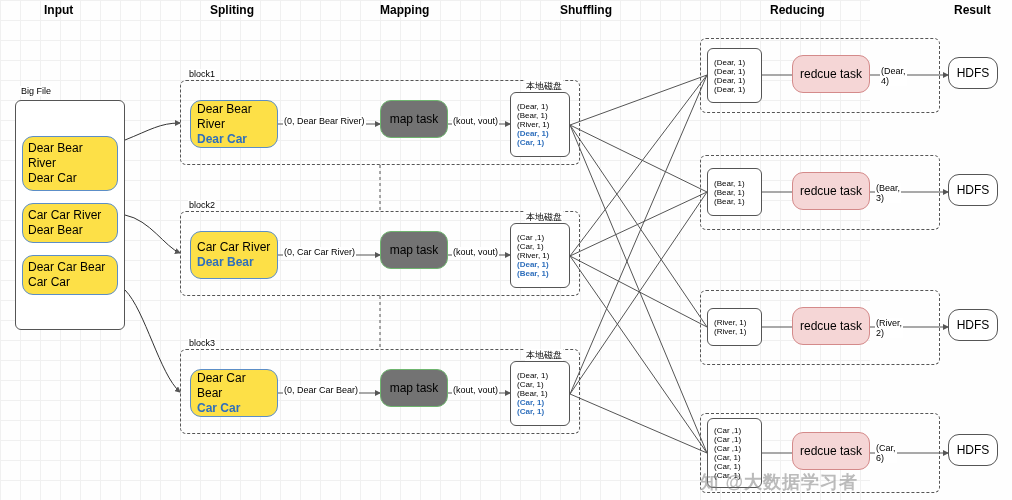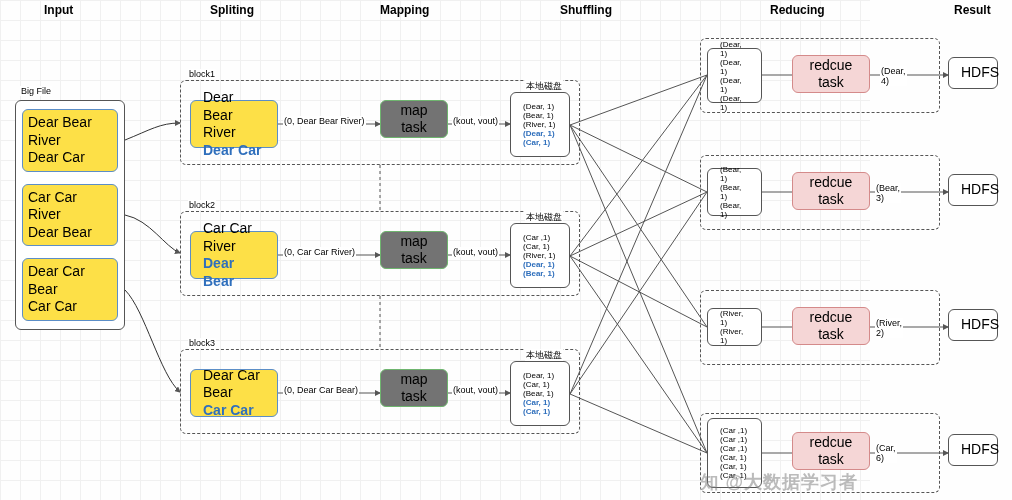--- a/index.html
+++ b/index.html
@@ -19,30 +19,30 @@
     background-image:
       linear-gradient(#f0f0f0 1px, transparent 1px),
       linear-gradient(90deg, #f0f0f0 1px, transparent 1px);
     background-size: 20px 20px;
     z-index: 0;
   }
   .head {
     position: absolute; top: 3px; font-weight: bold; font-size: 12px; z-index: 5;
   }
   .box {
-    position: absolute; border-radius: 6px; padding: 4px 12px;
+    position: absolute; border-radius: 6px; padding: 4px 6px;
     display: flex; flex-direction: column; justify-content: center;
     z-index: 5;
   }
   .solid { border: 1px solid #555; background: #fff; }
   .dashed { border: 1px dashed #555; background: transparent; }
   .blue { background: #fde047; border: 1px solid #5c8ec7; }
   .green { background: #737373; border: 1px solid #6fb56f; }
   .red { background: #f5d6d6; border: 1px solid #d48a8a; }
-  .txt { font-size: 14px; line-height: 1.25; }
+  .txt { font-size: 12px; line-height: 1.25; border-radius: 11px; }
   .small { font-size: 8px; }
   .accent { color: #2f6fbc; font-weight: bold; }
   .lbl { position: absolute; font-size: 9px; z-index: 5; background: #fff; padding: 0 1px; }
   .ln { position: absolute; z-index: 4; }
   svg.ln line { stroke: #555; stroke-width: 1; }
   .center-text { text-align: center; }
   .watermark {
     position: absolute; bottom: 6px; right: 12px;
     font-size: 18px; color: rgba(120,120,120,0.5); font-weight: bold; z-index: 10;
     letter-spacing: 1px;

